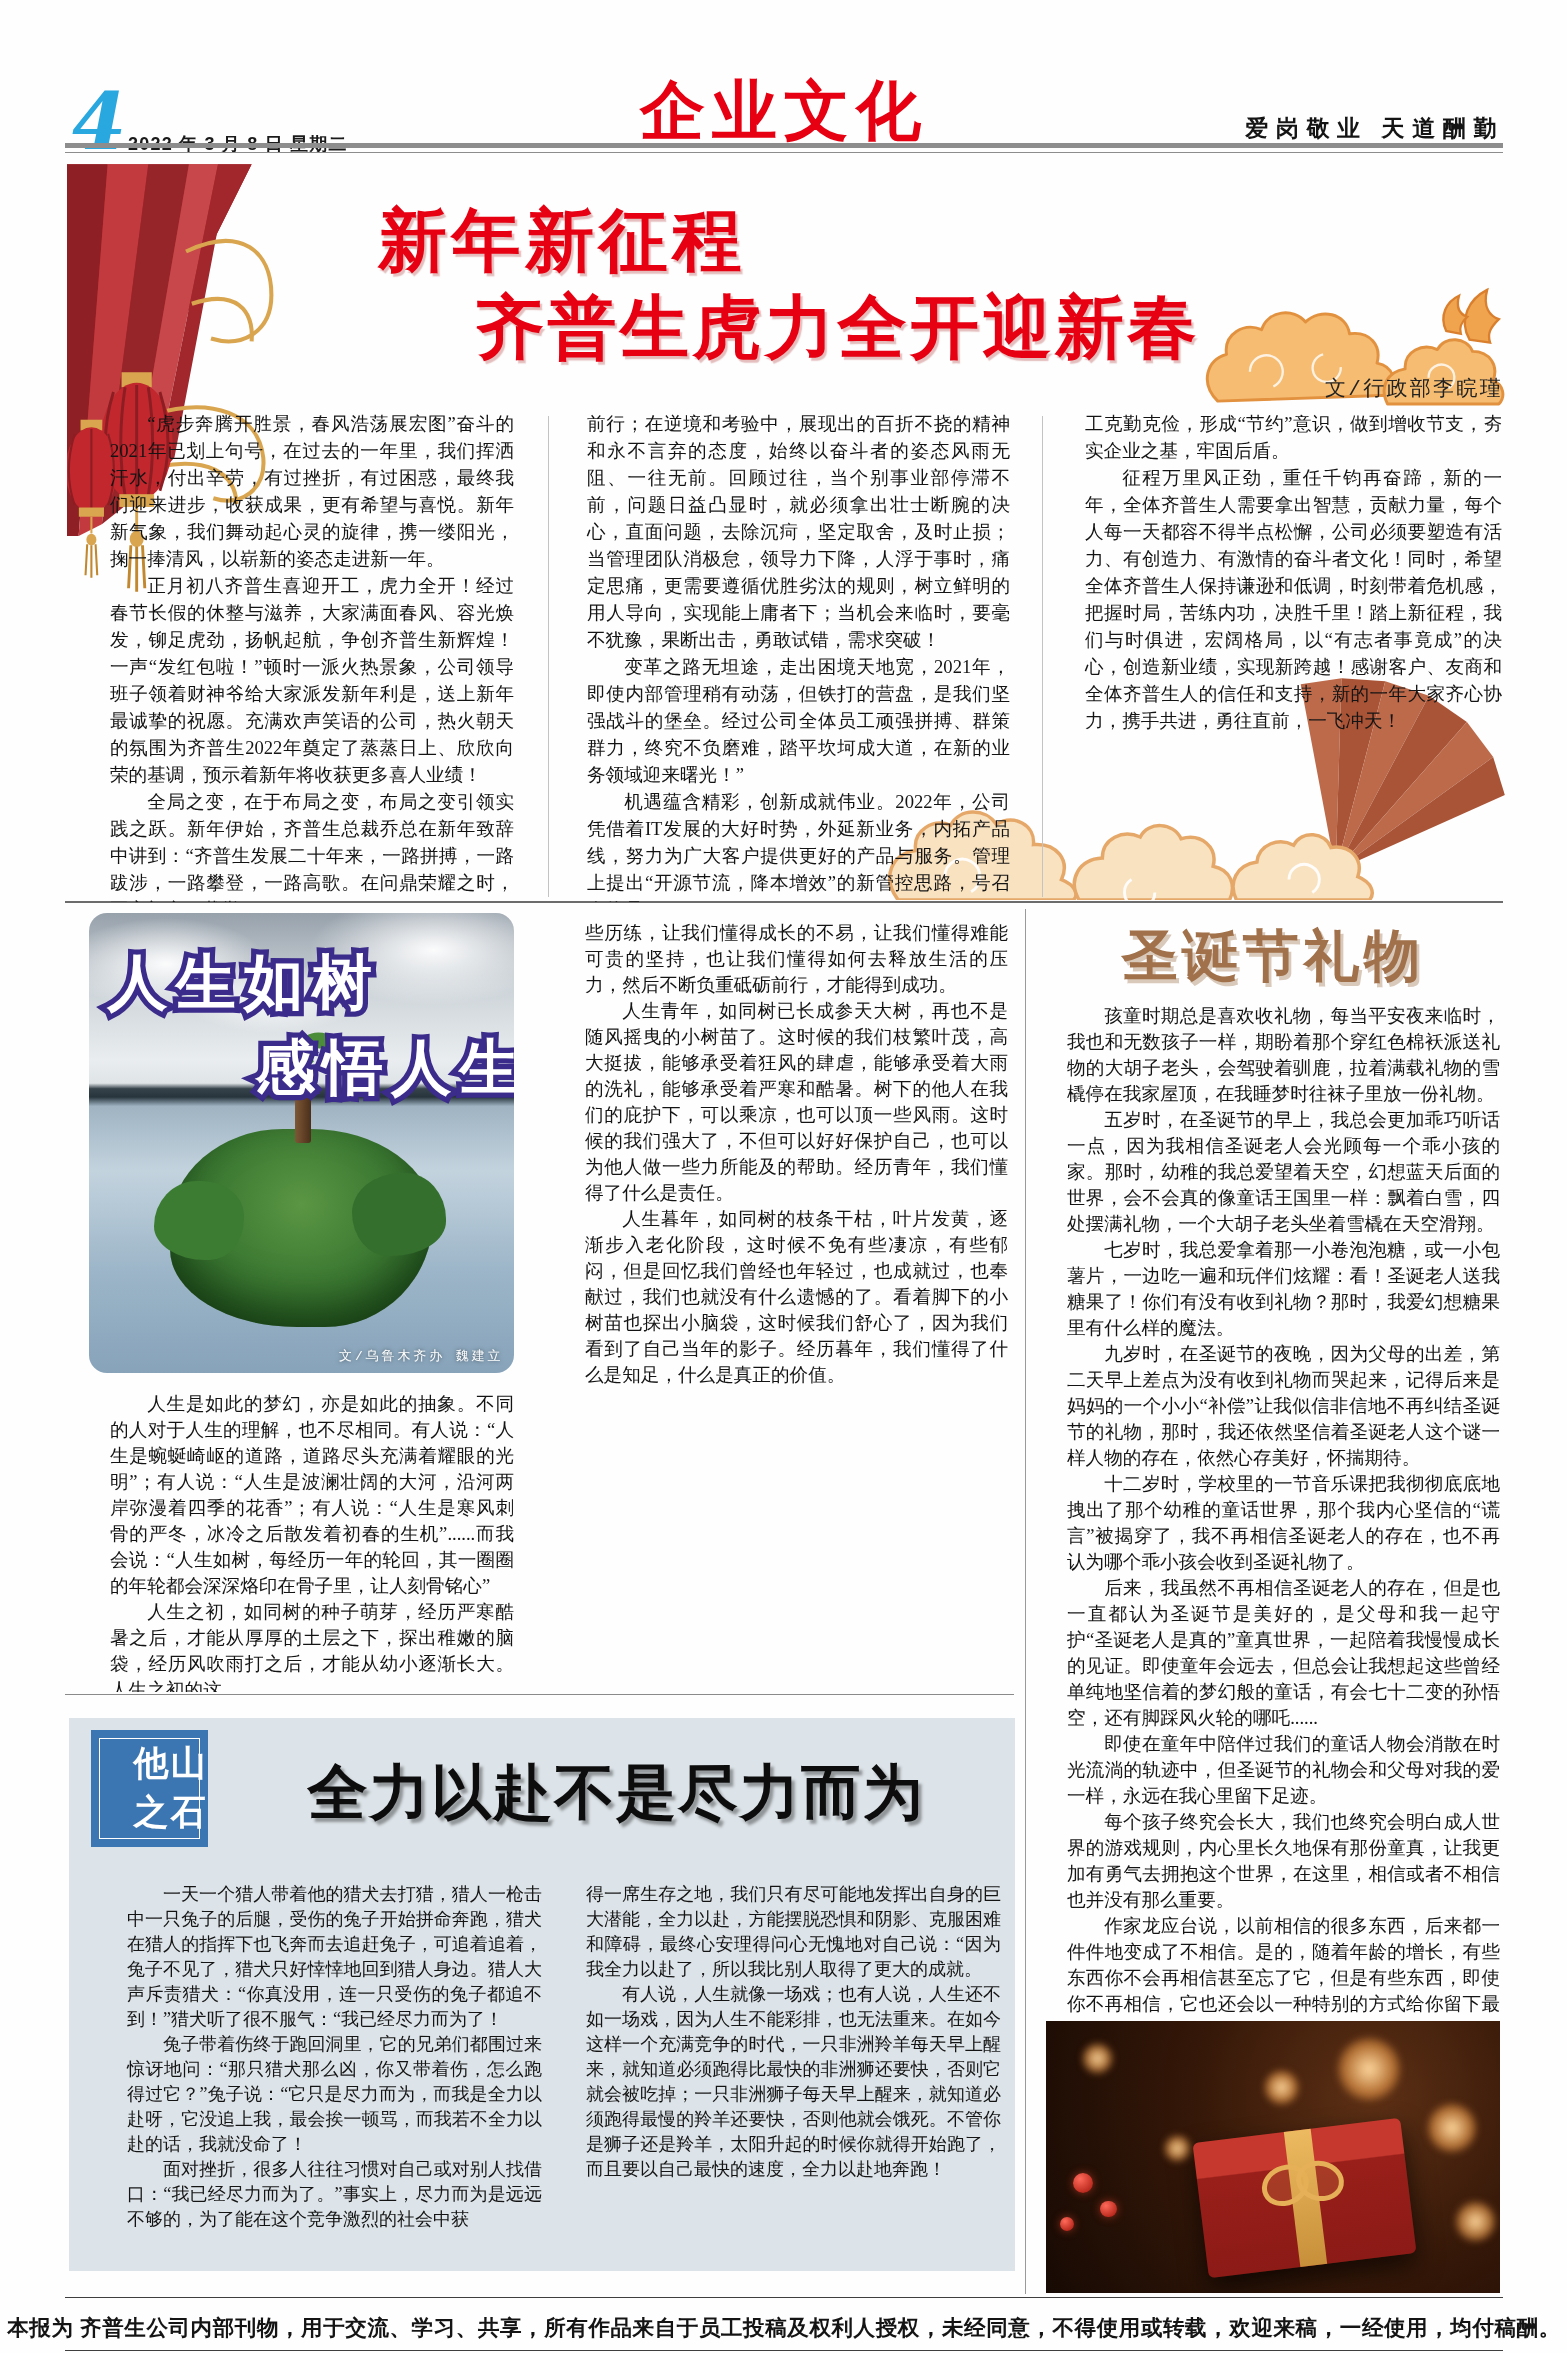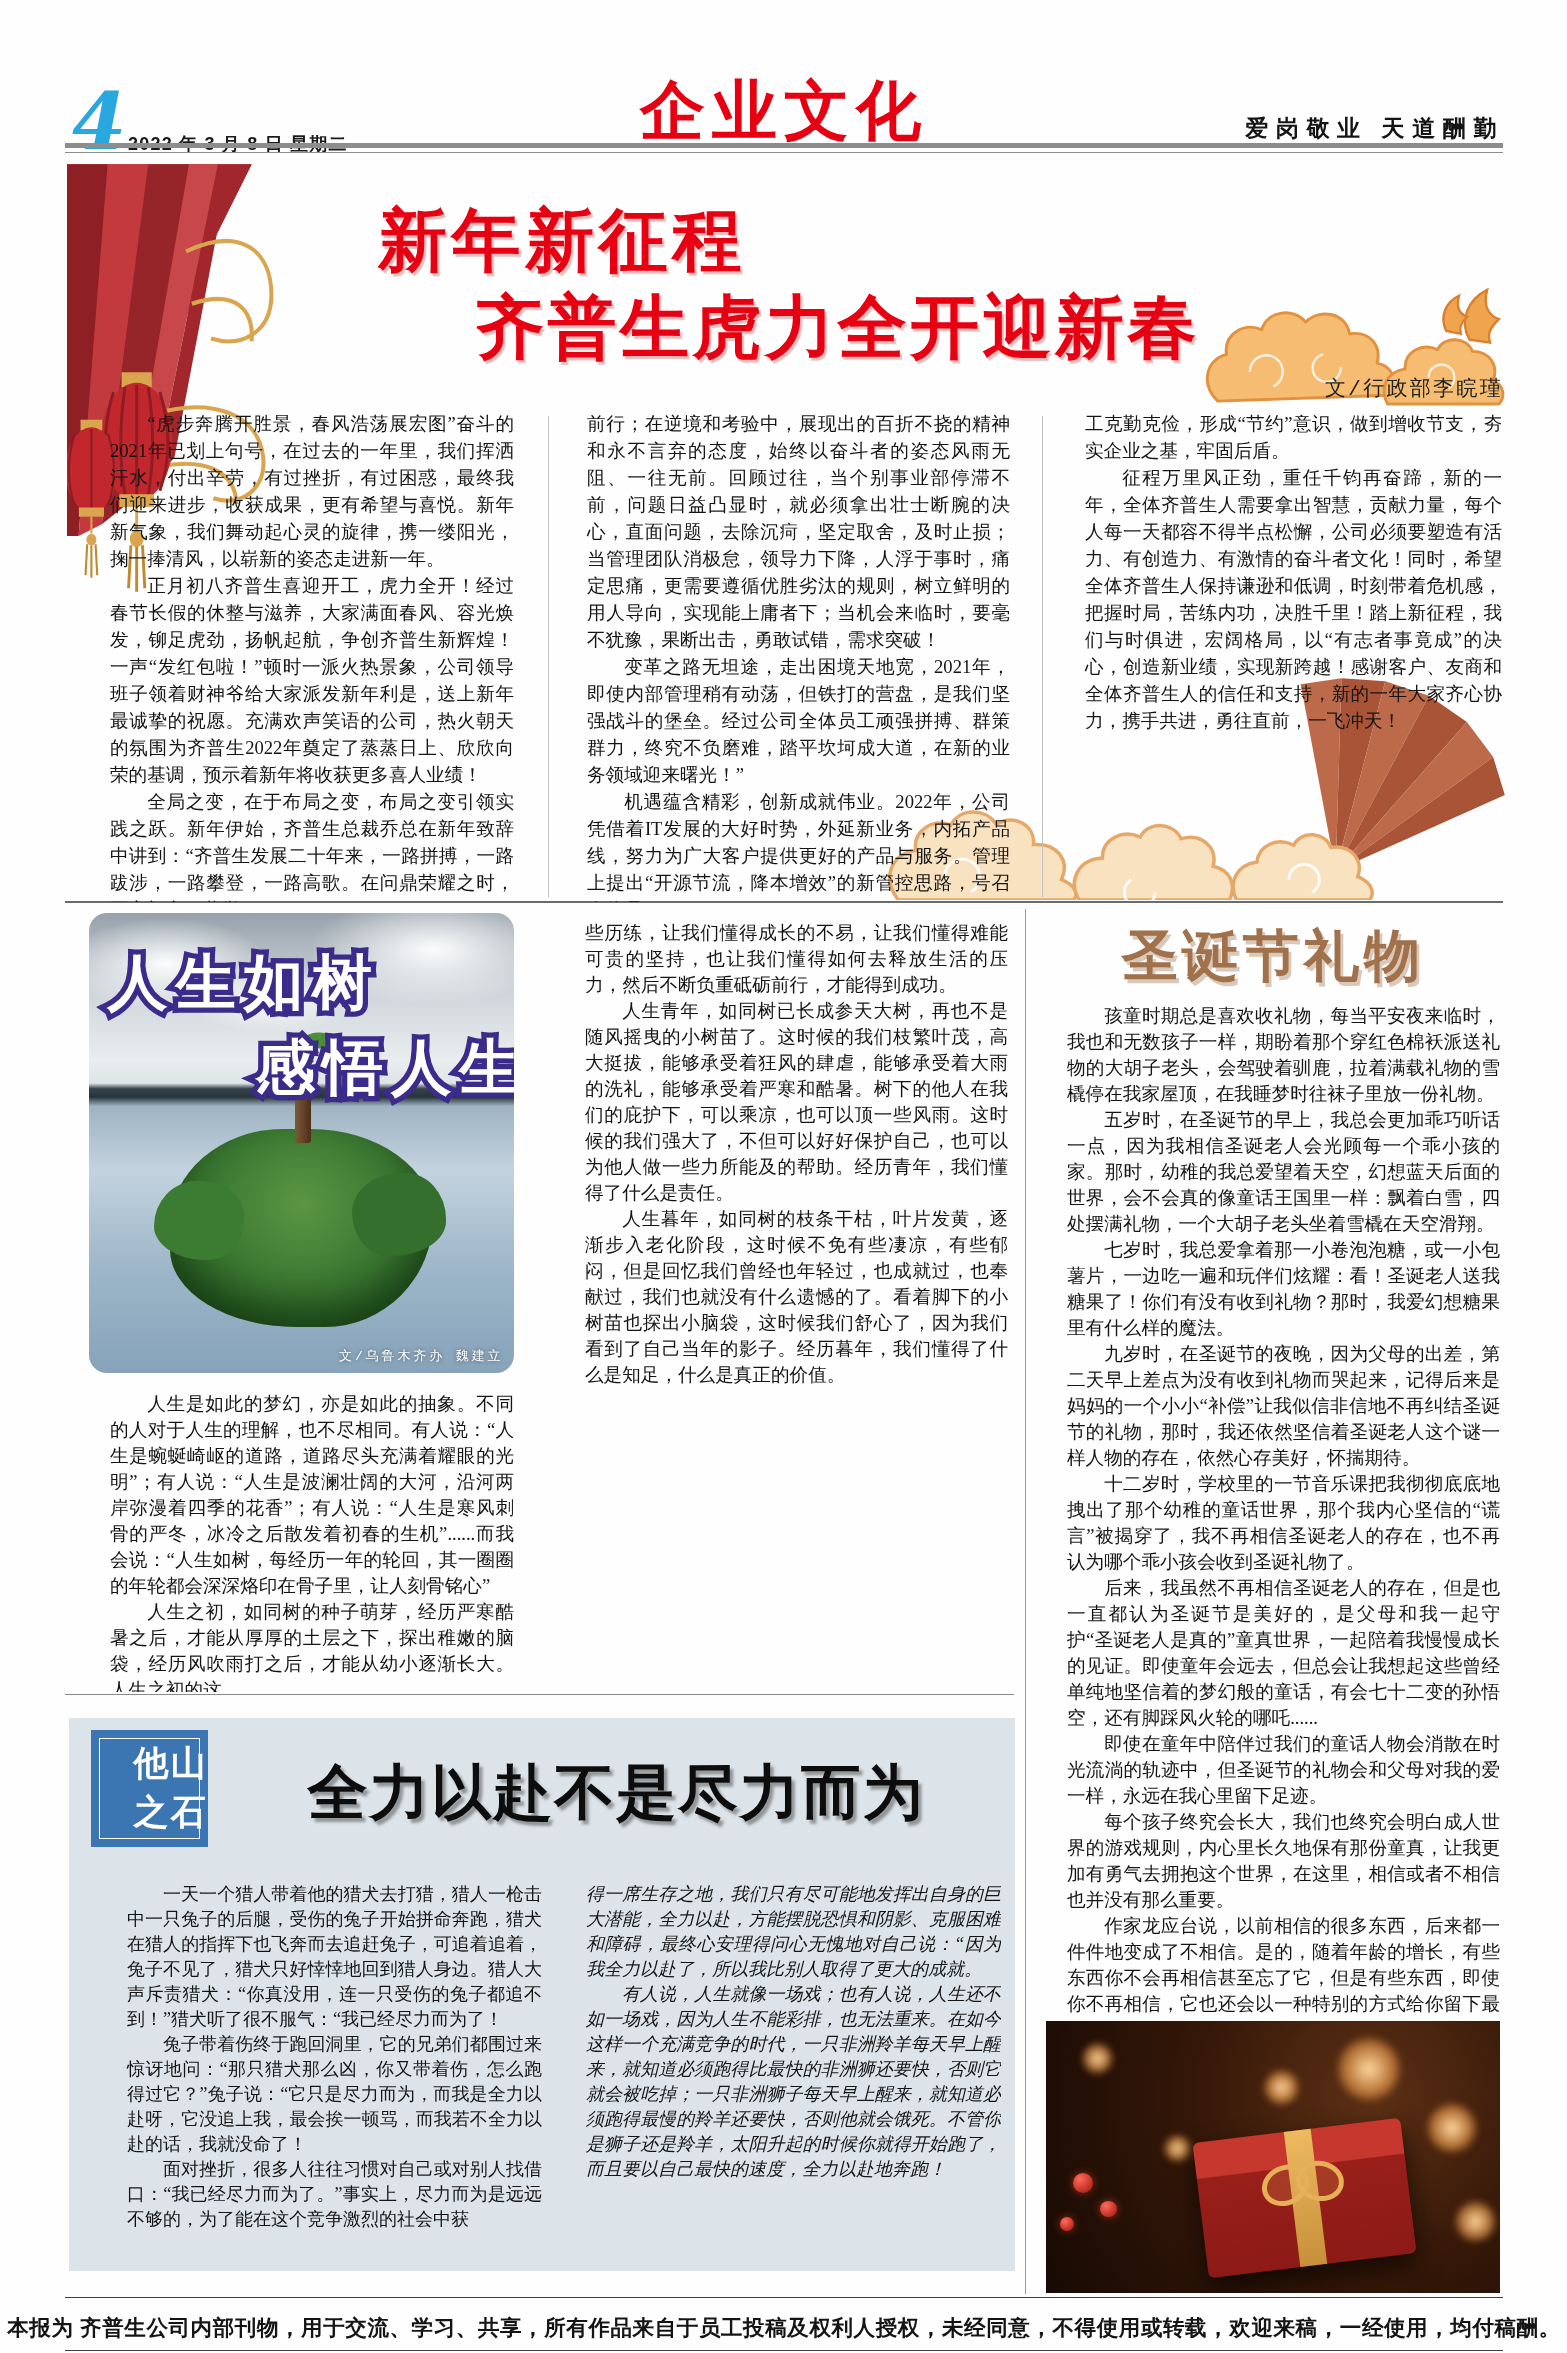--- a/index.html
+++ b/index.html
@@ -113,21 +113,21 @@
   .effort-badge{position:absolute;left:22px;top:11.6px;width:117px;height:117px;background:#3c76b2;
     color:#fff;display:flex;flex-direction:column;justify-content:center;align-items:flex-end;
     font-size:35px;font-weight:bold;line-height:49px;letter-spacing:2.3px;
     outline:1.7px solid #fff;outline-offset:-9.3px;}
   .effort-title{position:absolute;left:171px;right:23px;top:35px;text-align:center;font-size:60px;
     font-weight:900;color:#0d0d0d;letter-spacing:1.7px;white-space:nowrap;
     text-shadow:3.5px 4.1px 2.9px rgba(0,0,0,.35);}
   .effort-col{position:absolute;top:164px;height:370px;overflow:hidden;font-size:18px;
     line-height:25px;text-align:justify;}
   .effort-col1{left:38px;width:435px;}
-  .effort-col2{left:497px;width:435px;font-style:italic;}
+  .effort-col2{left:497px;width:435px;}
 
   
   .hr-foot-top{position:absolute;left:65px;right:65px;top:2297px;height:1.2px;background:#3f3f3f;}
   .footer-text{position:absolute;left:0;right:0;top:2313px;text-align:center;font-size:21.5px;
     font-weight:bold;letter-spacing:0.6px;font-family:"Liberation Sans",sans-serif;}
   .hr-foot-bottom{position:absolute;left:65px;right:65px;top:2350px;height:1.2px;background:#3f3f3f;}
 </style>
 </head>
 <body>
 

